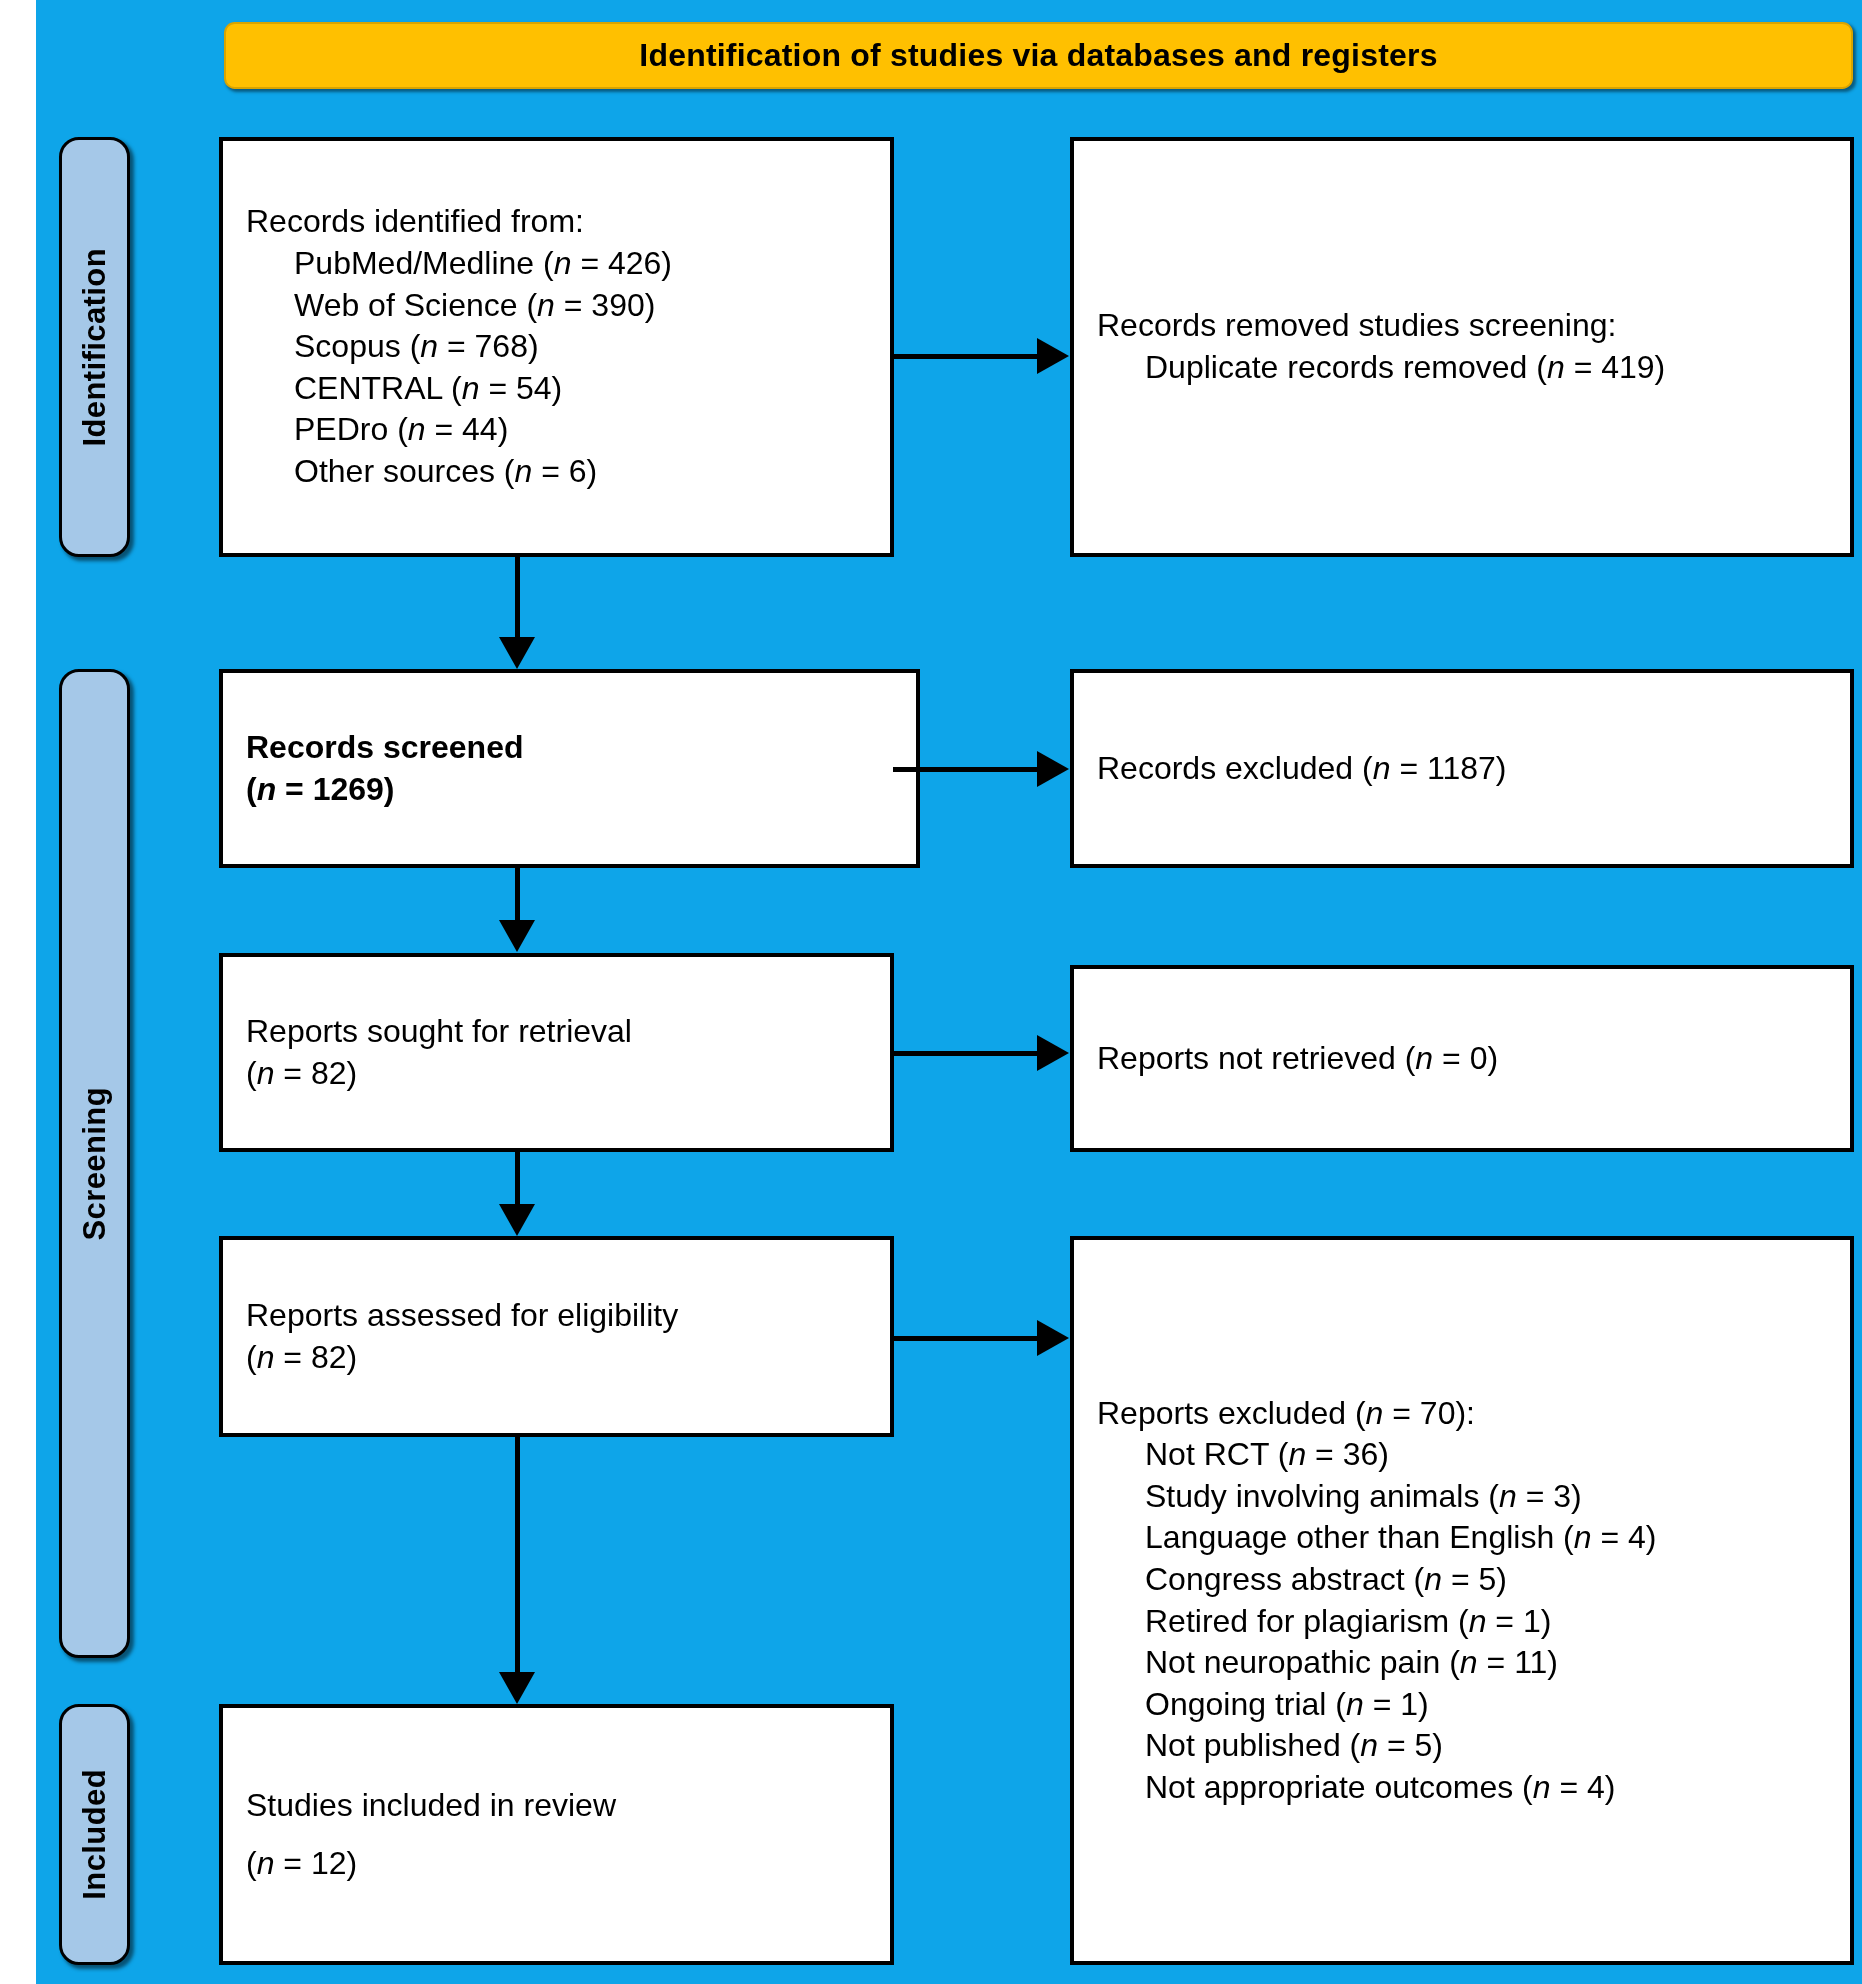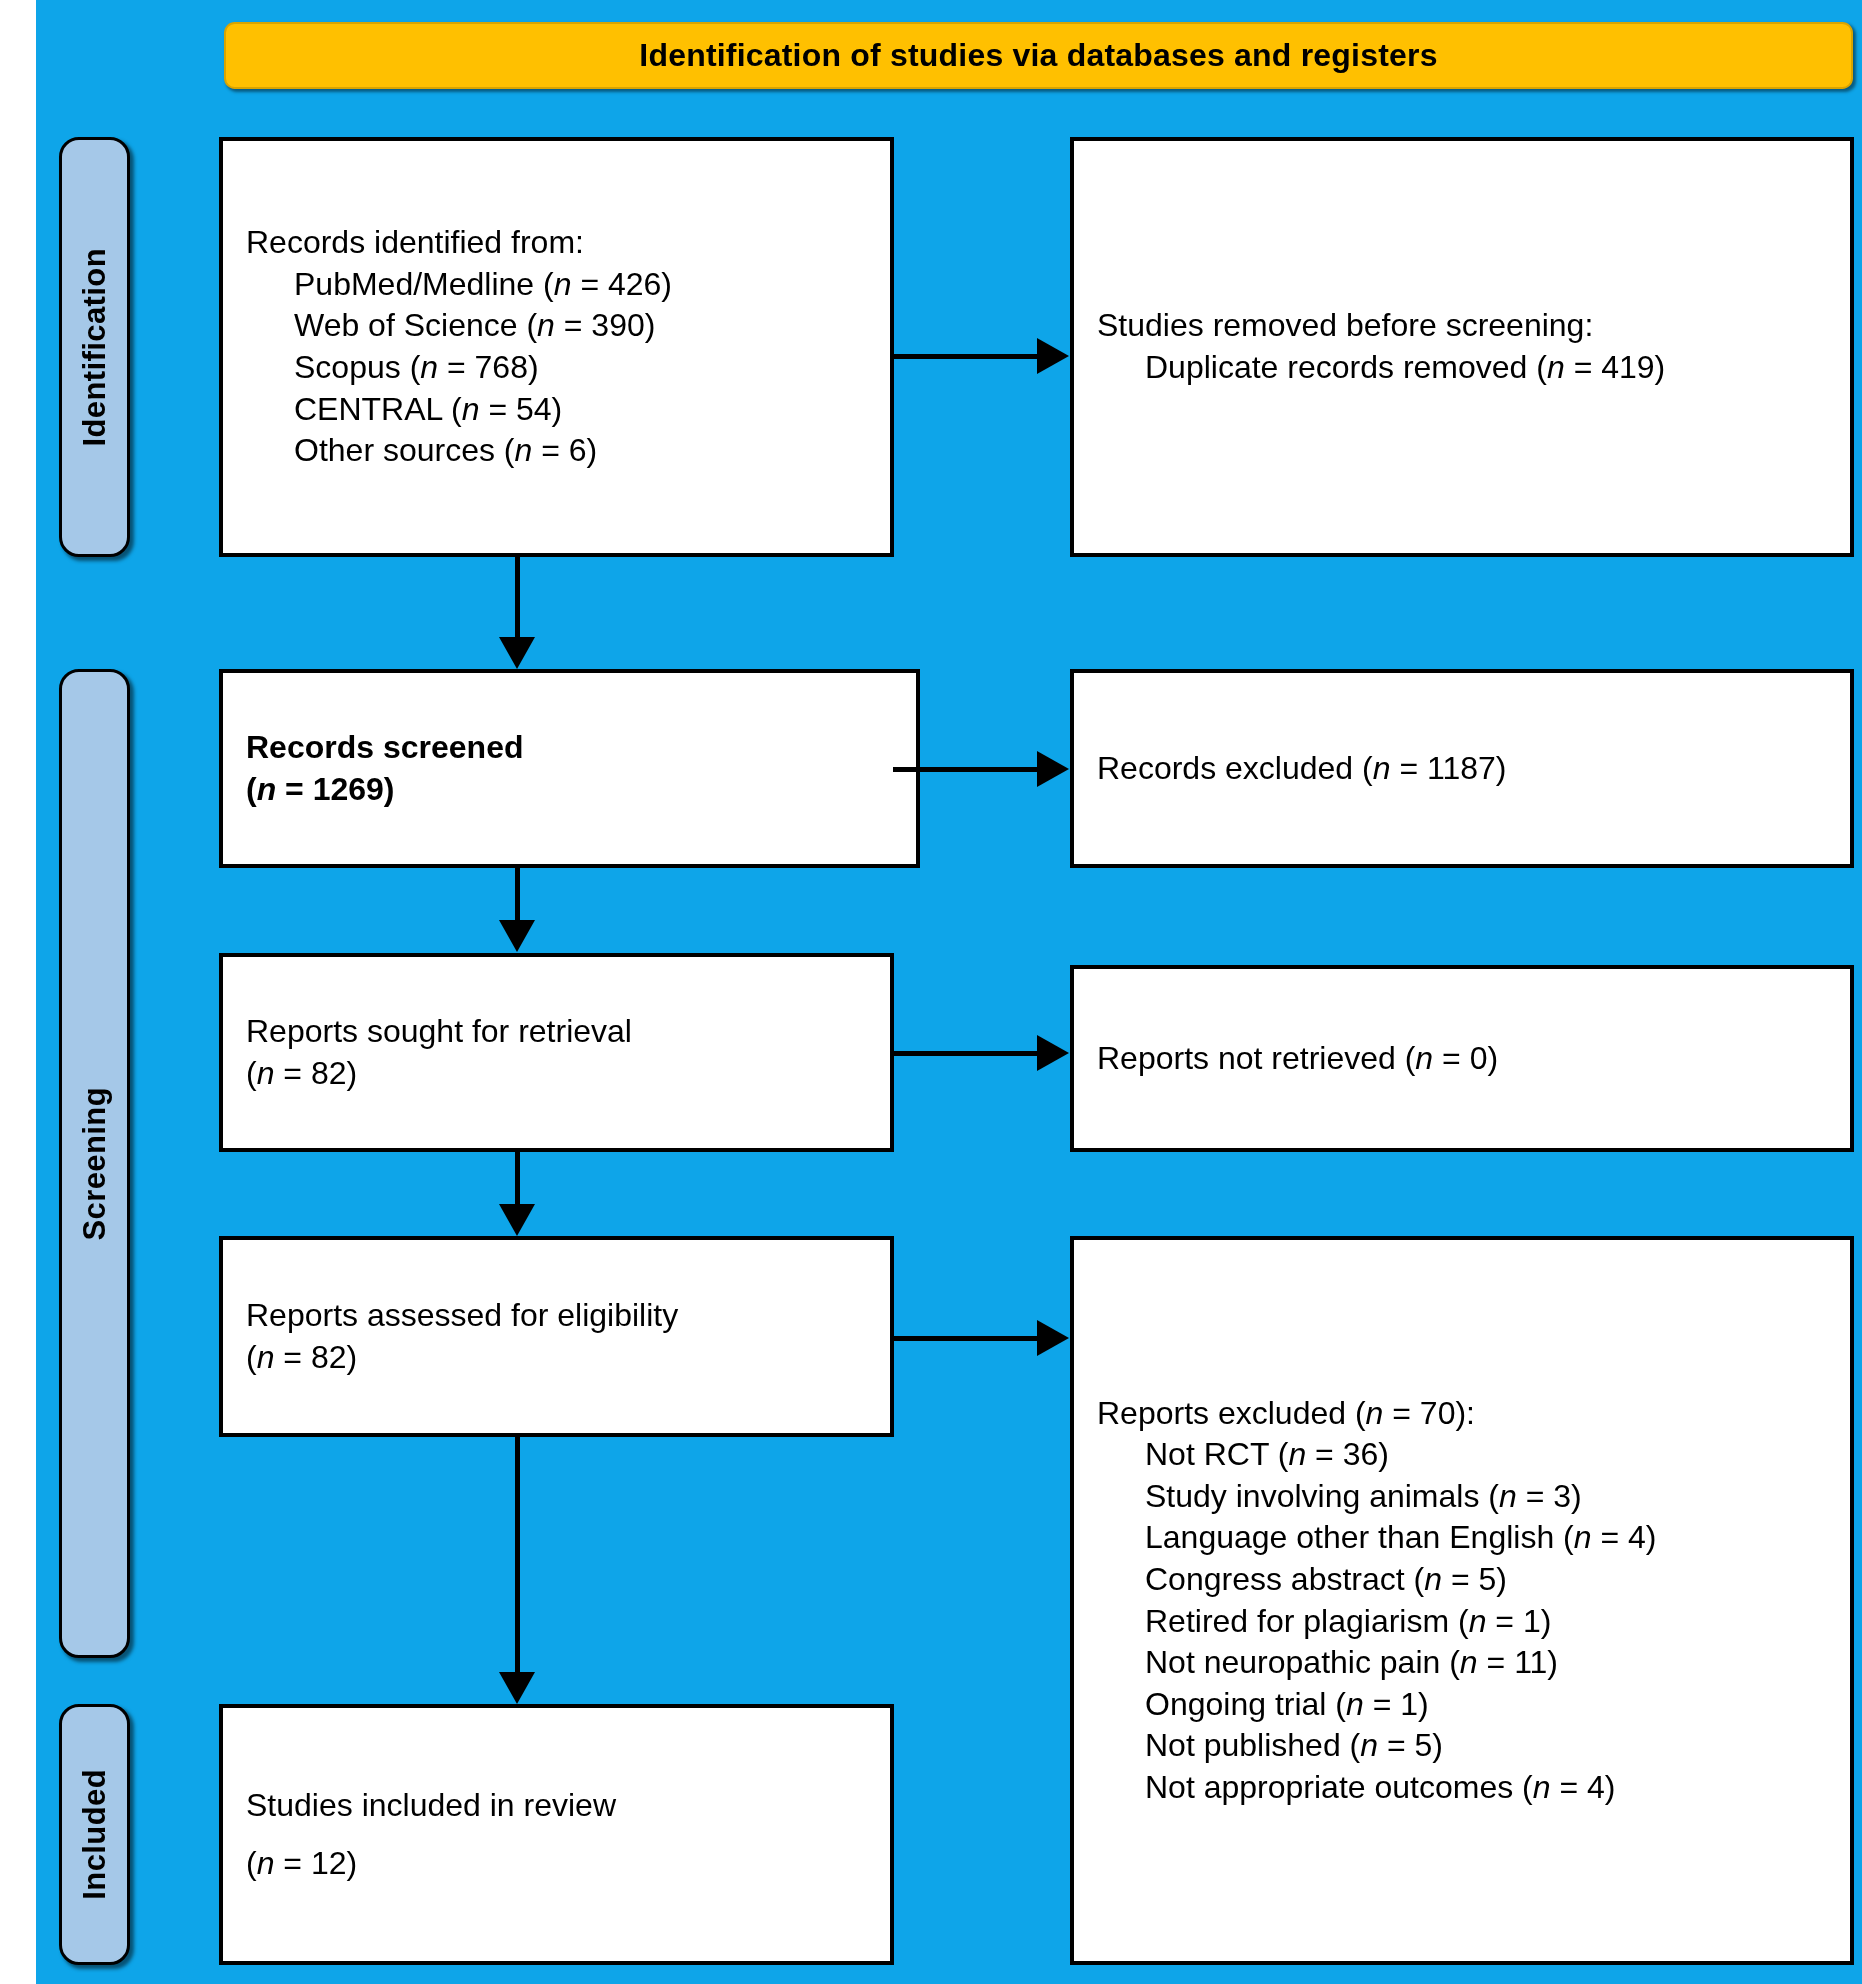--- a/index.html
+++ b/index.html
@@ -164,25 +164,26 @@
   <div class="stage-tab" id="tab-included">
     <span class="stage-label">Included</span>
   </div>
 
   <div class="flow-box" id="box-identified">
     <div class="line">Records identified from:</div>
     <div class="line indent">PubMed/Medline (<span class="n">n</span> = 426)</div>
     <div class="line indent">Web of Science (<span class="n">n</span> = 390)</div>
     <div class="line indent">Scopus (<span class="n">n</span> = 768)</div>
     <div class="line indent">CENTRAL (<span class="n">n</span> = 54)</div>
+    <div class="line indent">PEDro (<span class="n">n</span> = 44)</div>
     <div class="line indent">Other sources (<span class="n">n</span> = 6)</div>
   </div>
 
   <div class="flow-box" id="box-removed">
-    <div class="line">Studies removed before screening:</div>
+    <div class="line">Records removed studies screening:</div>
     <div class="line indent">Duplicate records removed (<span class="n">n</span> = 419)</div>
   </div>
 
   <div class="flow-box" id="box-screened">
     <div class="line">Records screened</div>
     <div class="line">(<span class="n">n</span> = 1269)</div>
   </div>
 
   <div class="flow-box" id="box-excluded">
     <div class="line">Records excluded (<span class="n">n</span> = 1187)</div>

